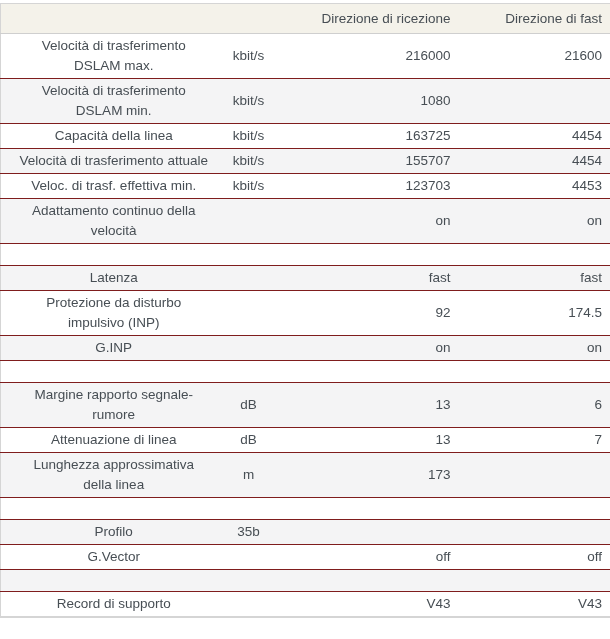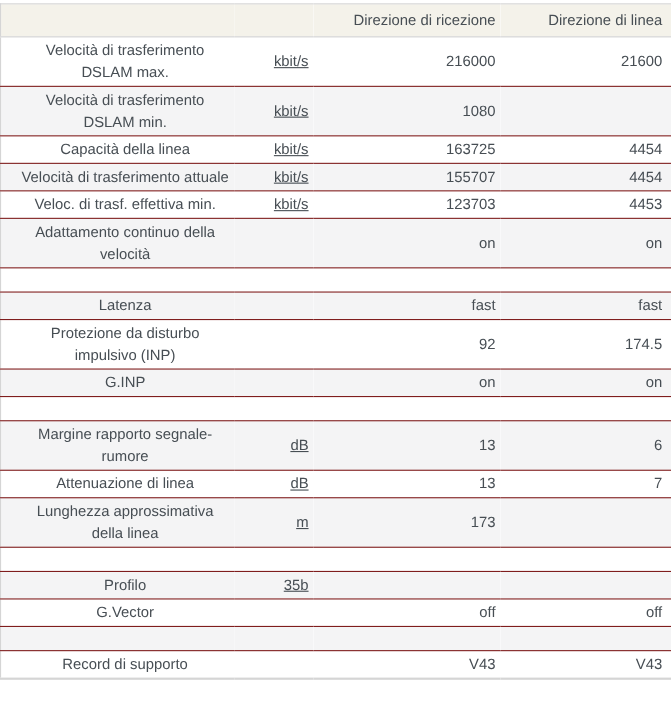--- a/index.html
+++ b/index.html
@@ -29,21 +29,21 @@
     font-weight: normal;
     vertical-align: middle;
     overflow: hidden;
     word-wrap: break-word;
   }
   col.c1 { width: 212px; }
   col.c2 { width: 72px; }
   col.c3 { width: 170px; }
   col.c4 { width: 156px; }
   .cell-label { text-align: center;  padding: 2px 4px 2px 18px; }
-  .cell-unit  { text-align: right;  padding: 2px 4px; text-decoration: underline; }
+  .cell-unit  { text-align: center;  padding: 2px 4px; }
   .cell-rx    { text-align: right; padding: 2px 4px; }
   .cell-tx    { text-align: right; padding: 2px 8px 2px 4px; }
   thead tr {
     background: var(--header-bg, #f4f2ea);
     height: 30px;
   }
   thead th {
     border-bottom: 1px solid #cfcfcf;
   }
   tbody tr {
@@ -63,21 +63,21 @@
       <col class="c1">
         <col class="c2">
         <col class="c3">
         <col class="c4">
     </colgroup>
     <thead>
       <tr>
         <th class="cell-label"></th>
         <th class="cell-unit"></th>
         <th class="cell-rx">Direzione di ricezione</th>
-        <th class="cell-tx">Direzione di linea</th>
+        <th class="cell-tx">Direzione di fast</th>
       </tr>
     </thead>
     <tbody>
         <tr>
     <td class="cell-label">Velocità di trasferimento DSLAM max.</td>
     <td class="cell-unit">kbit/s</td>
     <td class="cell-rx">216000</td>
     <td class="cell-tx">21600</td>
   </tr>
         <tr>

